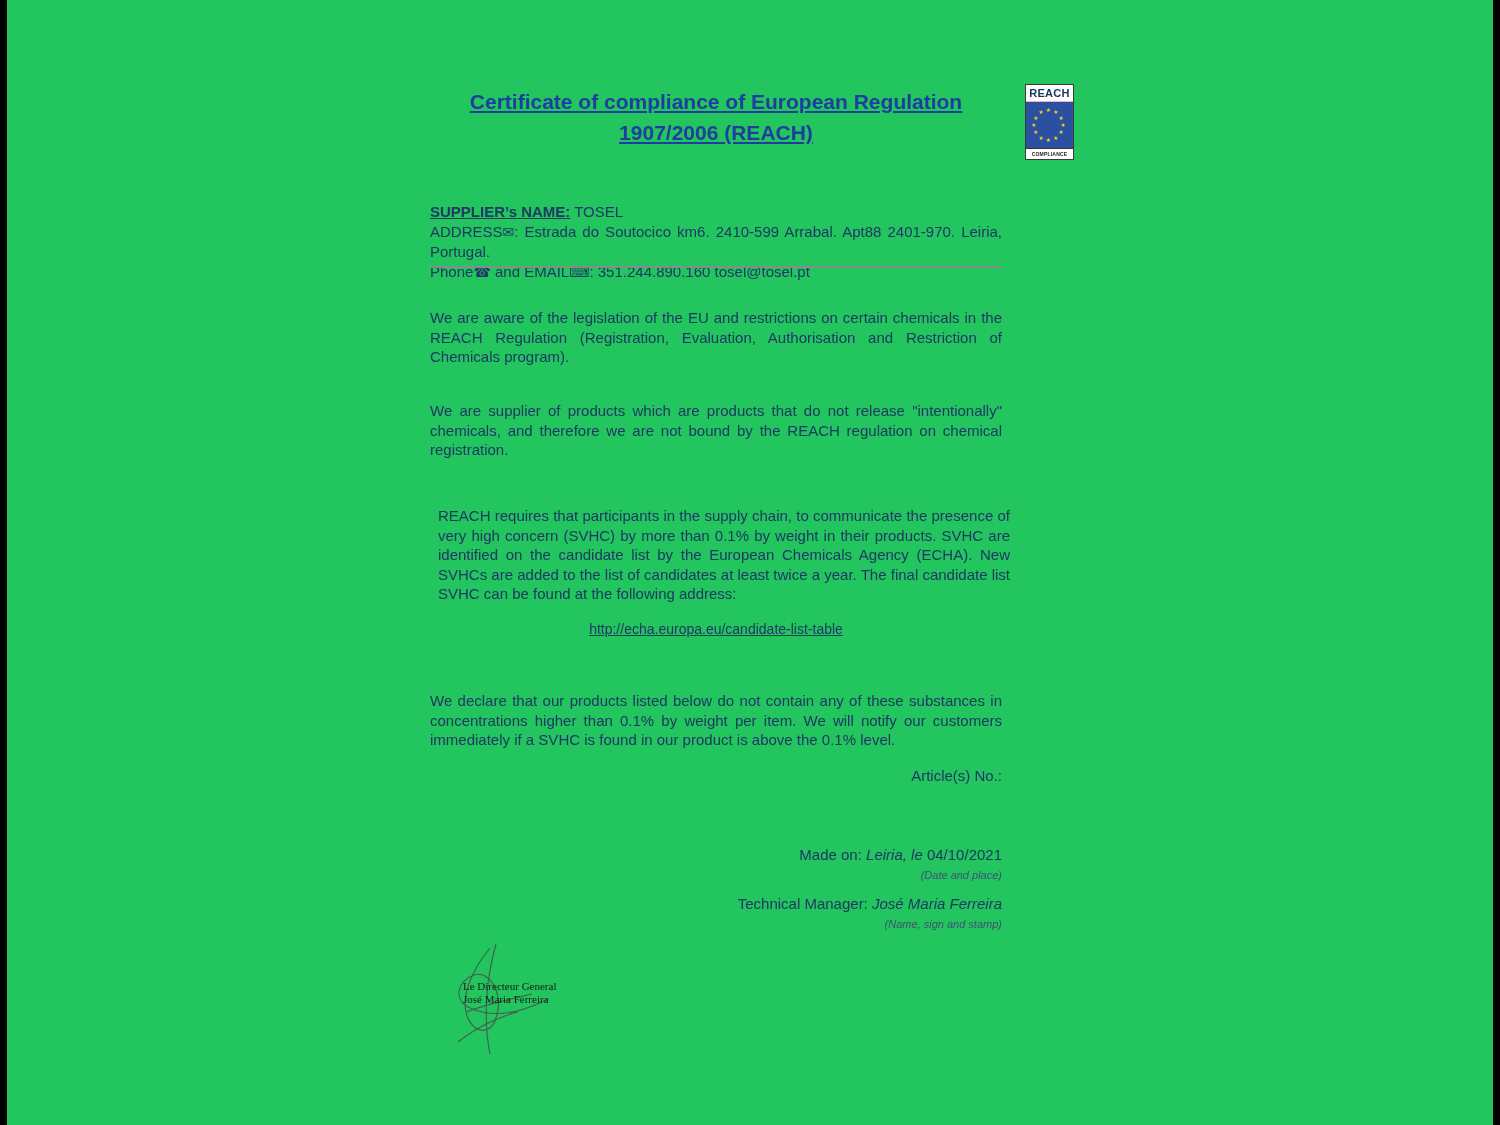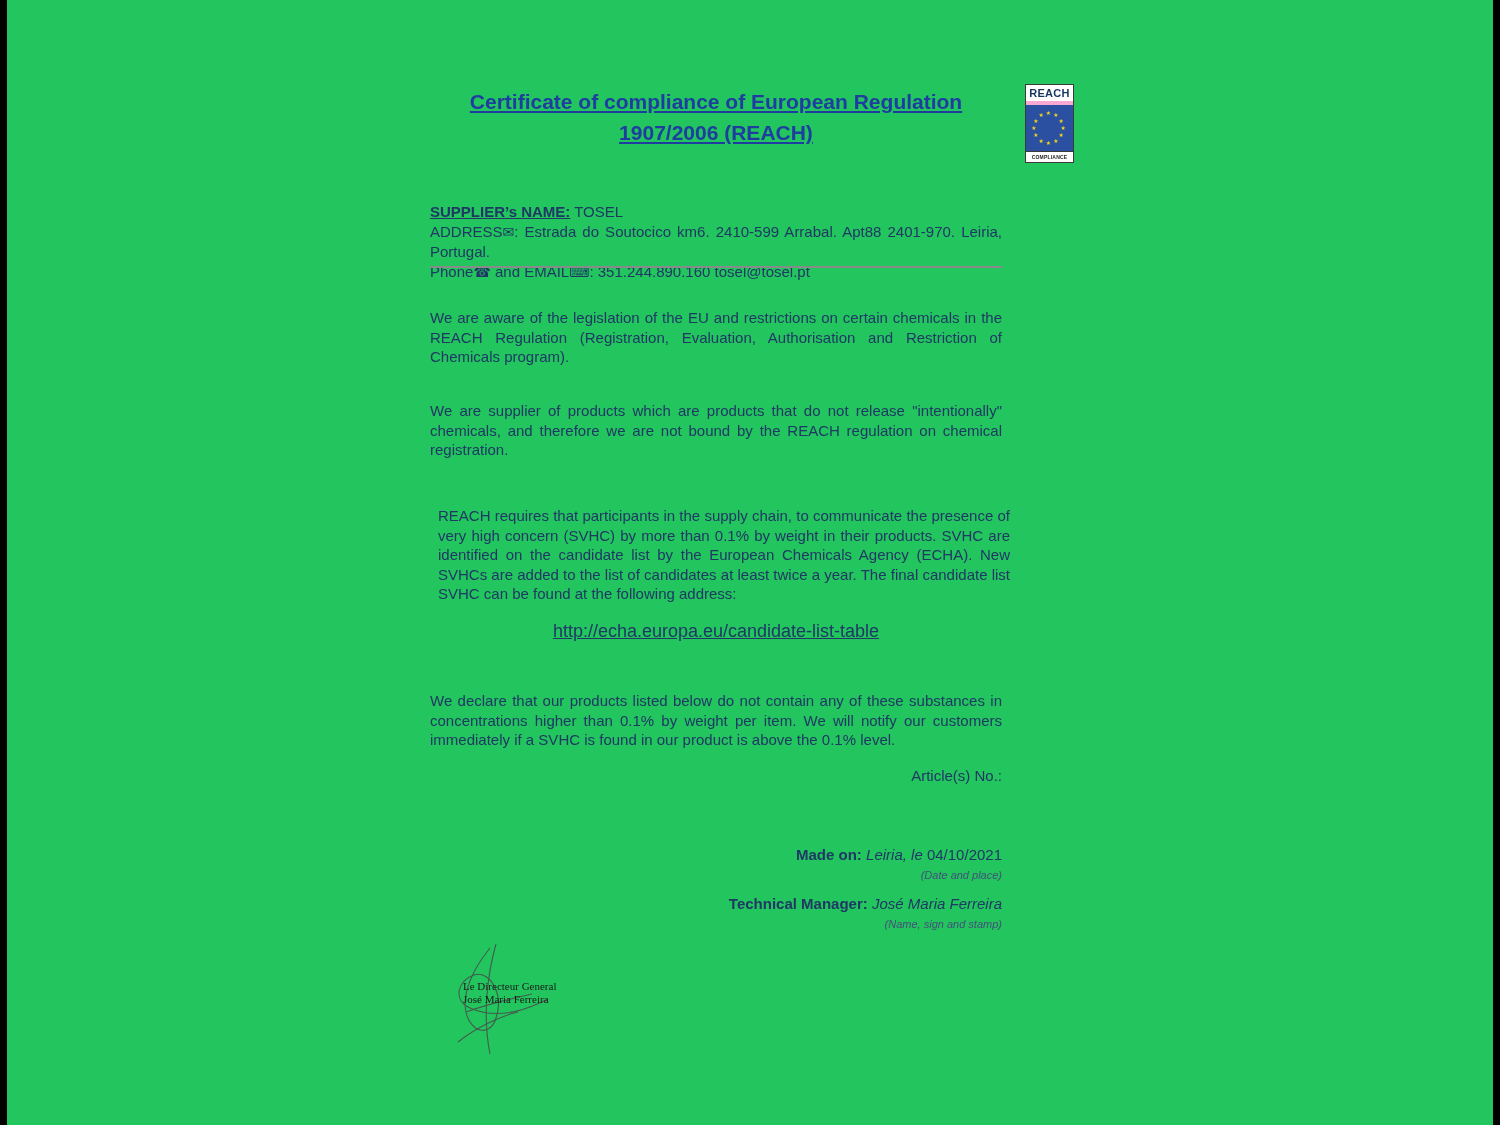--- a/index.html
+++ b/index.html
@@ -10,47 +10,47 @@
   .scan-edge.right{right:0;}
 
   .col{position:absolute;left:430px;width:572px;text-align:right;}
 
   .title{top:86px;text-align:center;font-size:21px;font-weight:bold;color:#1f3da0;line-height:31px;}
   .title span{text-decoration:underline;}
 
   
   .reach-logo{position:absolute;left:1025px;top:84px;width:47px;border:1px solid #3a3a3a;background:#fff;}
   .reach-logo .logo-top{font-size:11px;font-weight:bold;color:#17365d;text-align:center;
-                        padding:2px 0;border-bottom:4px solid #f9a8d4;letter-spacing:.3px;}
+                        padding:2px 0;border-bottom:1px solid #f9a8d4;letter-spacing:.3px;}
   .reach-logo .logo-mid{height:46px;background:#2b50a1;}
   .reach-logo .logo-mid svg{display:block;}
   .reach-logo .logo-bot{font-size:5px;font-weight:bold;color:#222;text-align:center;
                         padding:2px 0;border-top:1px solid #3a3a3a;letter-spacing:.2px;}
 
   .supplier{top:170px;font-size:15px;line-height:20px;text-align:justify;margin-top:32px;}
   .supplier .lbl-bold{font-weight:bold;text-decoration:underline;}
   .glyph{font-size:14px;}
 
   .sep{position:absolute;left:430px;top:266px;width:572px;height:2px;background:#8a8a8a;}
 
   .para{font-size:15px;line-height:19.6px;text-align:justify;}
   .p1{top:293px;}
   .p2{top:386px;}
   .p3{top:491px;margin-left:8px;}
   .p5{top:676px;}
 
-  .link-row{top:621px;text-align:center;font-size:18px;}
+  .link-row{top:621px;text-align:center;font-size:14px;}
   .link-row a{color:#1f3864;text-decoration:underline;cursor:pointer;}
 
   .article{top:767px;font-size:15px;}
 
   .sig-block{font-size:15px;line-height:19px;}
   .made-on{top:845px;}
   .manager{top:894px;}
-  .sig-block .b{font-weight:bold;}
+  .sig-block .b{font-weight:normal;}
   .sig-block .it{font-style:italic;}
   .note{font-size:11px;font-style:italic;color:#44507a;margin-top:2px;}
   .manager .note{padding-left:3px;}
 
   .signature{position:absolute;left:430px;top:942px;width:150px;height:115px;}
   .signature svg{position:absolute;left:0;top:0;}
   .sig-text{position:absolute;left:33px;top:38px;font-family:"Liberation Serif",serif;
             font-size:11px;color:#1a1a1a;line-height:13px;white-space:nowrap;}
 </style>
 </head>

